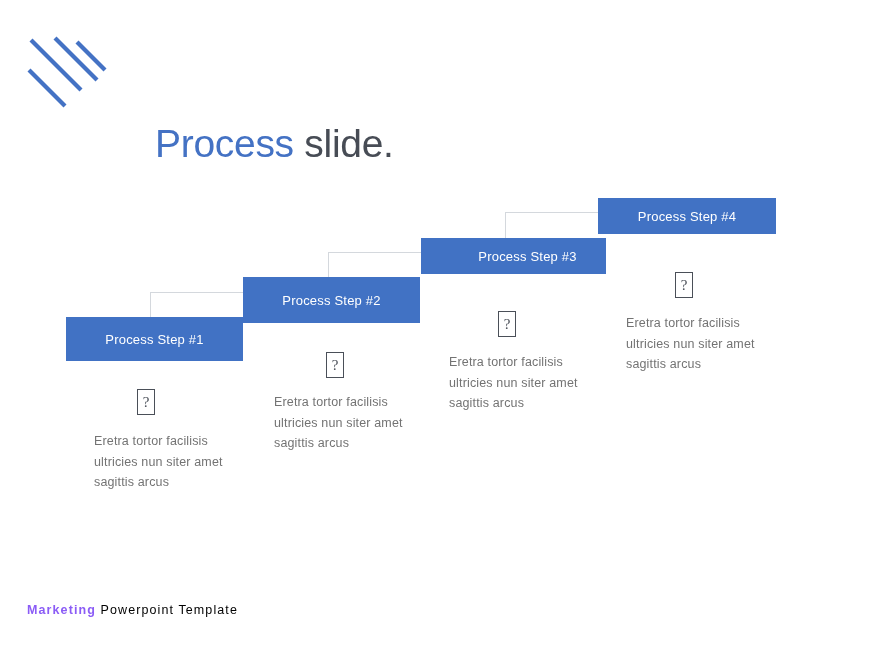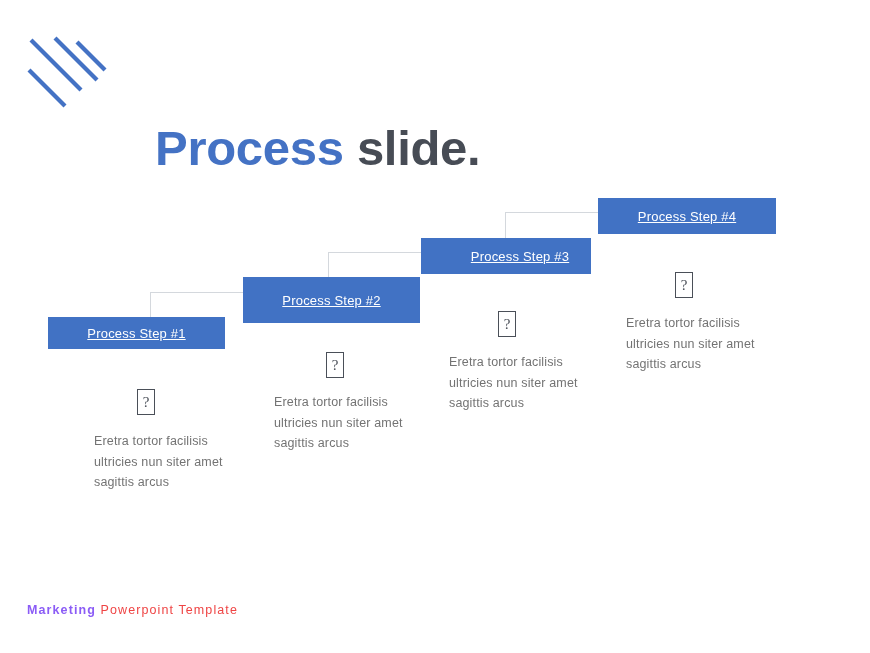--- a/index.html
+++ b/index.html
@@ -25,22 +25,22 @@
     top: 28px;
     width: 90px;
     height: 88px;
   }
 
   
   #title {
     position: absolute;
     left: 155px;
     top: 124px;
-    font-size: 49px;
-    font-weight: bold;
+    font-size: 39px;
+    font-weight: normal;
     letter-spacing: -0.3px;
     white-space: nowrap;
     line-height: 1;
   }
   #title .t-accent { color: #4472c4; }
   #title .t-dark   { color: #474c55; }
 
   
   .connector {
     position: absolute;
@@ -56,21 +56,20 @@
     display: flex;
     align-items: center;
     justify-content: center;
     box-sizing: border-box;
   }
   .step-box .step-label {
     color: #ffffff;
     font-size: 13px;
     letter-spacing: 0.2px;
     white-space: nowrap;
-    text-decoration: underline;
   }
 
   
   .ph-icon {
     position: absolute;
     width: 18px;
     height: 26px;
     border: 1.4px solid #4a4f58;
     box-sizing: border-box;
     display: flex;
@@ -95,21 +94,21 @@
   
   #footer {
     position: absolute;
     left: 27px;
     top: 603px;
     font-size: 12.5px;
     letter-spacing: 1.1px;
     white-space: nowrap;
   }
   #footer .f-accent { color: #8b5cf6; font-weight: bold; }
-  #footer .f-muted  { color: #ef4444; }
+  #footer .f-muted  { color: #000000; }
 </style>
 </head>
 <body>
 
 <div id="slide">
 
   <div id="logo">
     <svg width="90" height="88" viewBox="0 0 90 88" xmlns="http://www.w3.org/2000/svg">
       <g stroke="#4472c4" stroke-width="4.2" stroke-linecap="butt">
         <line x1="4" y1="42" x2="40" y2="78"></line>
@@ -121,37 +120,37 @@
   </div>
 
   <div id="title">
     <span class="t-accent">Process</span><span class="t-dark"> slide.</span>
   </div>
 
   <div class="connector" style="left:150px; top:292px; width:95px; height:26px;"></div>
   <div class="connector" style="left:328px; top:252px; width:95px; height:27px;"></div>
   <div class="connector" style="left:505px; top:212px; width:95px; height:27px;"></div>
 
-  <div class="step-box" style="left:48px; top:317px; width:177px; height:32px;">
+  <div class="step-box" style="left:66px; top:317px; width:177px; height:44px;">
     <span class="step-label">Process Step #1</span>
   </div>
   <div class="ph-icon" style="left:137px; top:389px;">
     <span>?</span>
   </div>
   <div class="step-desc" style="left:94px; top:431px;">Eretra tortor facilisis ultricies nun siter amet sagittis arcus</div>
 
   <div class="step-box" style="left:243px; top:277px; width:177px; height:46px;">
     <span class="step-label">Process Step #2</span>
   </div>
   <div class="ph-icon" style="left:326px; top:352px;">
     <span>?</span>
   </div>
   <div class="step-desc" style="left:274px; top:392px;">Eretra tortor facilisis ultricies nun siter amet sagittis arcus</div>
 
-  <div class="step-box" style="left:421px; top:238px; width:170px; height:36px;padding-left:28px;">
+  <div class="step-box" style="left:421px; top:238px; width:185px; height:36px;padding-left:28px;">
     <span class="step-label">Process Step #3</span>
   </div>
   <div class="ph-icon" style="left:498px; top:311px;">
     <span>?</span>
   </div>
   <div class="step-desc" style="left:449px; top:352px;">Eretra tortor facilisis ultricies nun siter amet sagittis arcus</div>
 
   <div class="step-box" style="left:598px; top:198px; width:178px; height:36px;">
     <span class="step-label">Process Step #4</span>
   </div>

